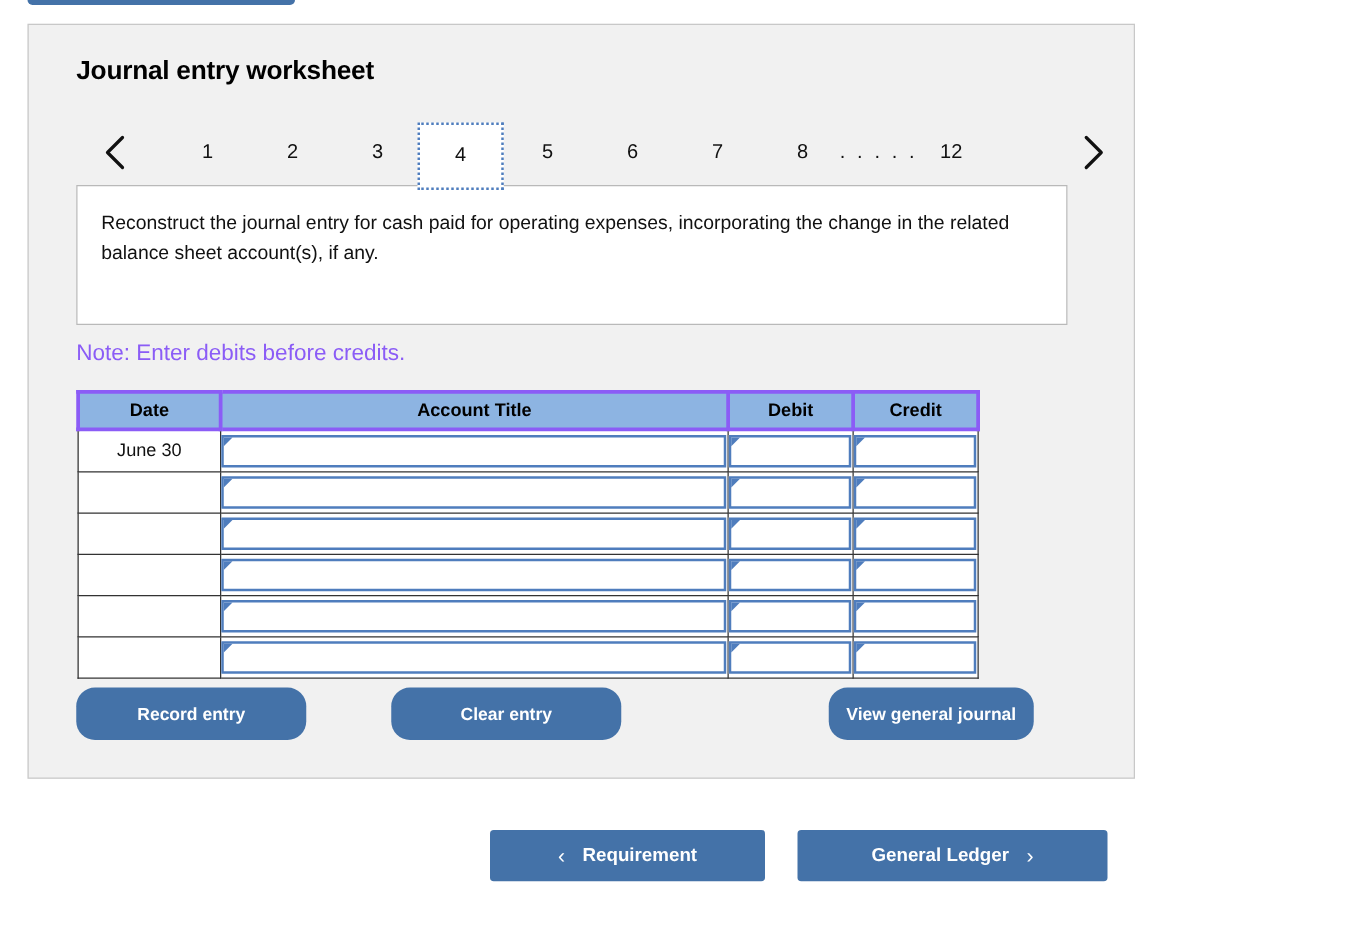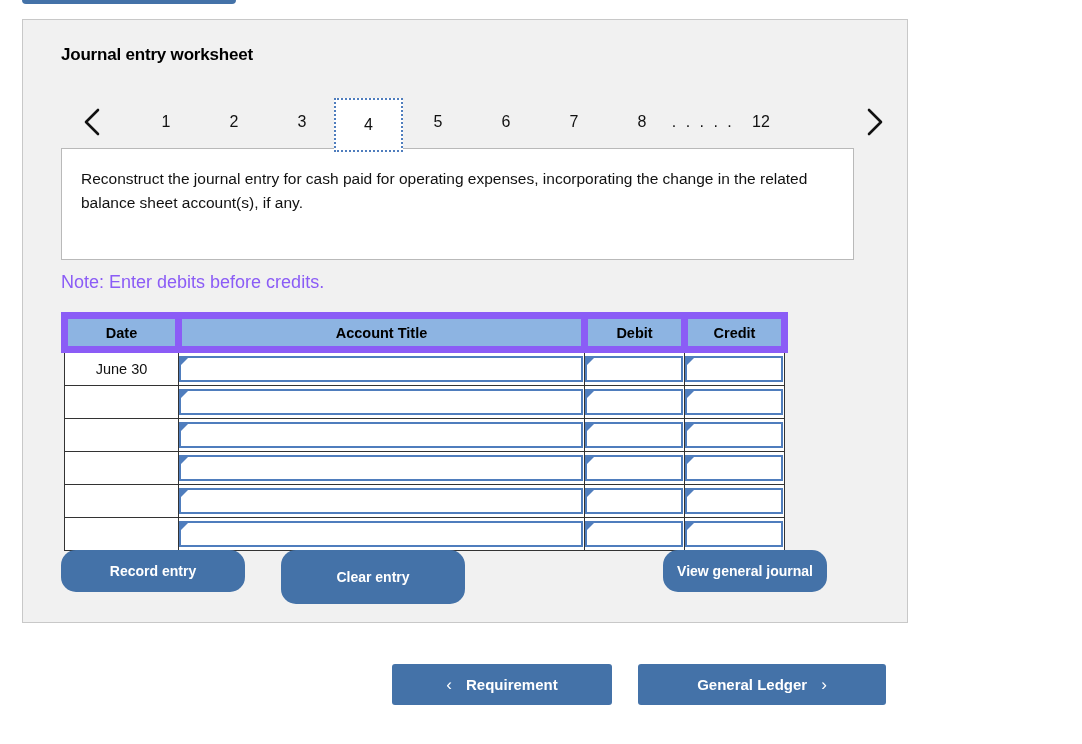--- a/index.html
+++ b/index.html
@@ -34,21 +34,21 @@
     width: 884px;
     height: 602px;
     background: #f1f1f1;
     border: 1px solid #c8c8c8;
   }
 
   .panel-title {
     position: absolute;
     left: 38px;
     top: 25px;
-    font-size: 17px;
+    font-size: 21px;
     font-weight: bold;
     color: #000000;
     letter-spacing: -0.2px;
     white-space: nowrap;
   }
 
   
   .pager {
     position: absolute;
     left: 30px;
@@ -130,21 +130,21 @@
   .jtable {
     position: absolute;
     left: 38px;
     top: 292px;
     width: 720px;
     border-collapse: collapse;
     table-layout: fixed;
   }
   .jtable th {
     background: #8db4e2;
-    border: 7px solid #8b5cf6;
+    border: 3px solid #8b5cf6;
     font-size: 14.5px;
     font-weight: bold;
     color: #000;
     height: 27px;
     padding: 0;
     text-align: center;
   }
   .jtable td {
     border: 1px solid #333333;
     background: #ffffff;
@@ -196,21 +196,21 @@
     border-radius: 15px;
     cursor: pointer;
     font-family: "Liberation Sans", "DejaVu Sans", sans-serif;
     text-align: center;
     line-height: 1;
     display: flex;
     align-items: center;
     justify-content: center;
   }
   .btn-record { left: 38px;  top: 530px; width: 184px; height: 42px; }
-  .btn-clear  { left: 258px; top: 530px; width: 184px; height: 54px; }
+  .btn-clear  { left: 290px; top: 530px; width: 184px; height: 42px; }
   .btn-viewgj { left: 640px; top: 530px; width: 164px; height: 42px; }
 
   
   .navbtn {
     position: absolute;
     background: #4472a8;
     color: #ffffff;
     font-size: 15px;
     font-weight: bold;
     border: none;

